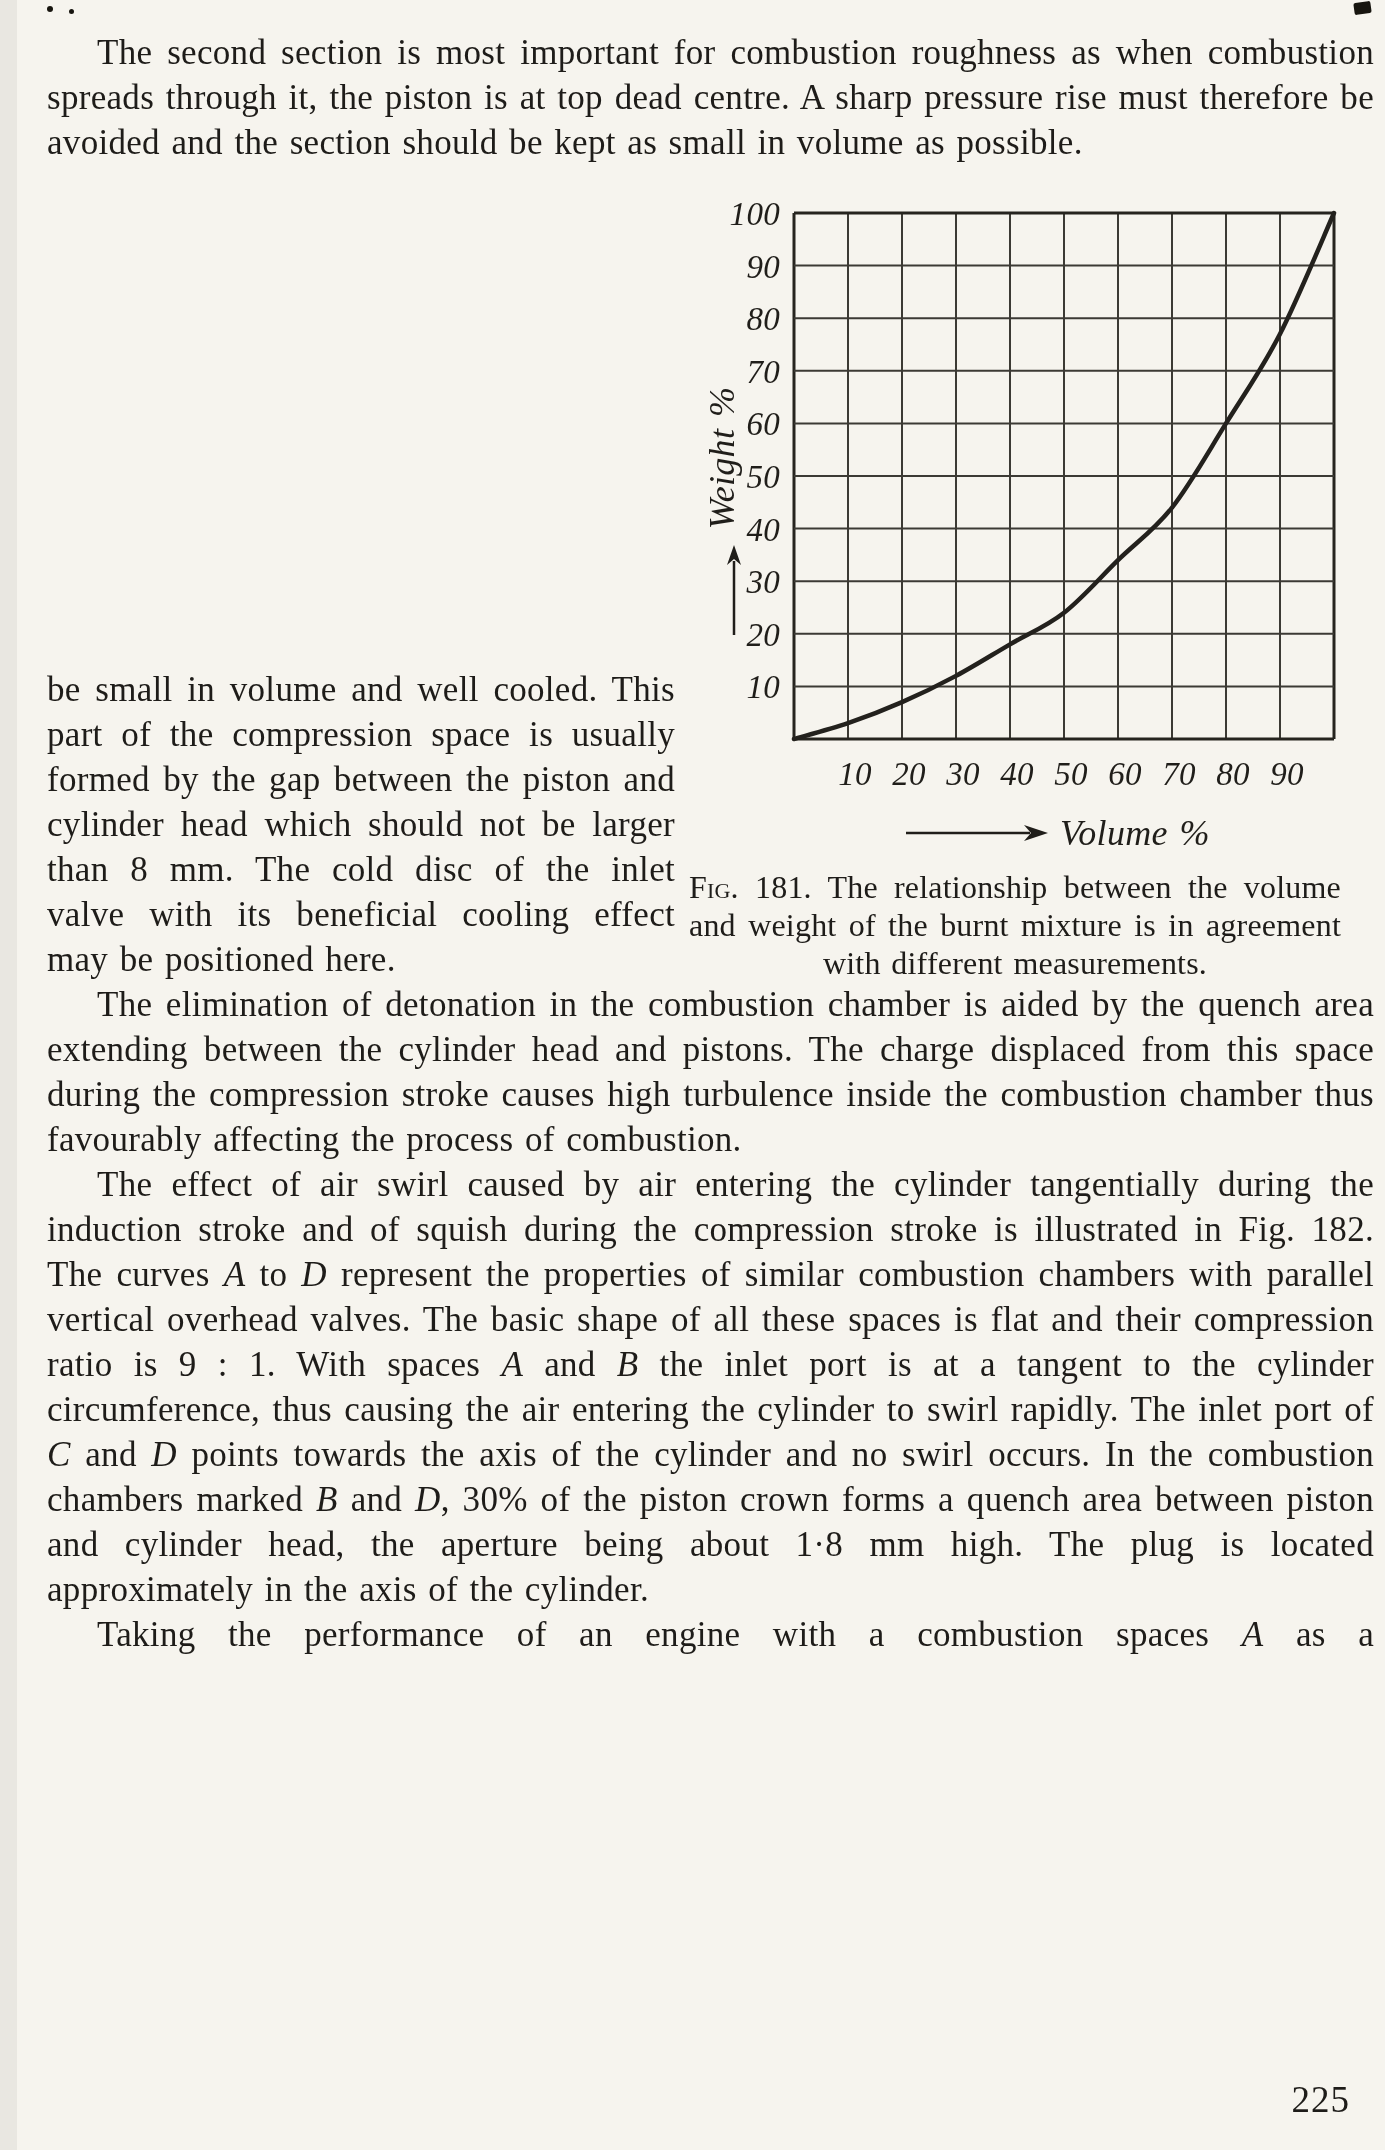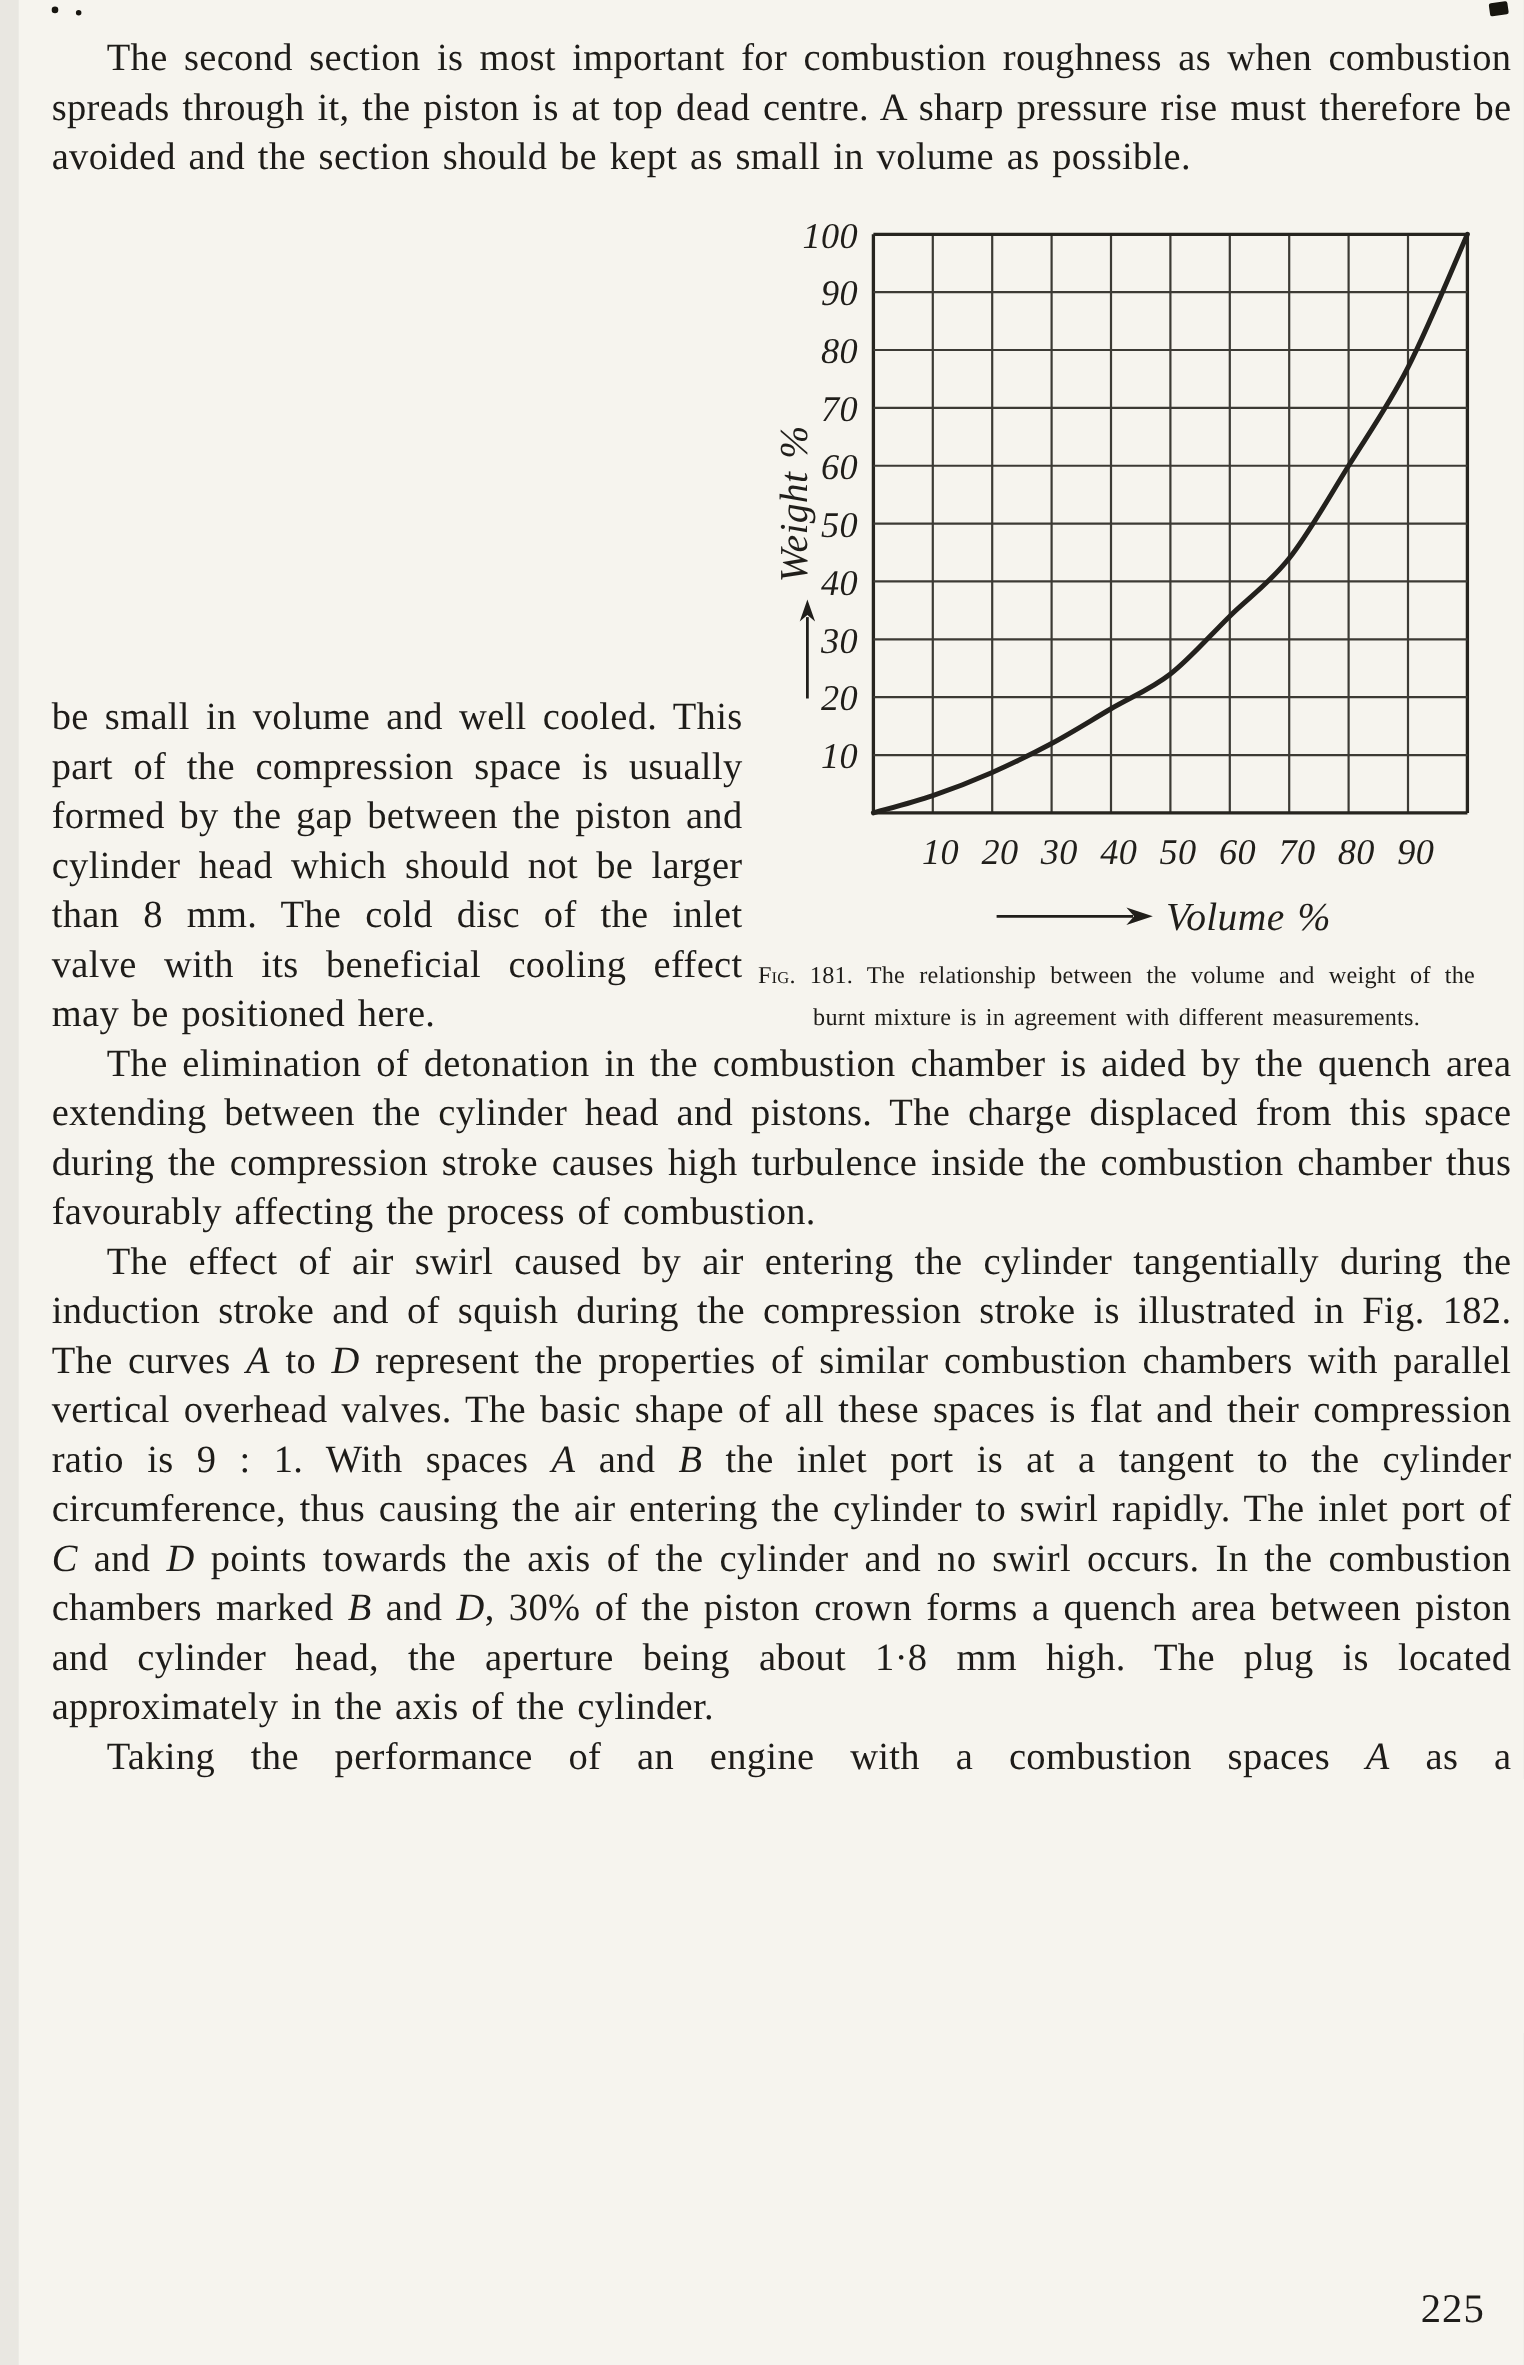--- a/index.html
+++ b/index.html
@@ -18,21 +18,21 @@
   .indent{text-indent:50px;}
   .force-just{text-align-last:justify;}
   .cols{display:flex; align-items:flex-end;}
   .col-left{width:628px;}
   .col-right{width:675px;}
   .figure svg{display:block; margin-top:17px;}
   .tick{font-size:33px; font-style:italic; fill:#201e1a;}
   .axis-label{font-size:36px; font-style:italic; fill:#201e1a;}
   .fig-caption{
     margin-top:14px; padding-left:14px; width:652px;
-    font-size:22px; line-height:38px; text-align:justify; text-align-last:center;
+    font-size:32px; line-height:38px; text-align:justify; text-align-last:center;
     letter-spacing:0.2px;
   }
   .run-i{font-style:italic;}
   .run-sc{font-variant:small-caps;}
   .page-number{
     position:absolute; top:2078px; right:52px;
     font-size:37px; letter-spacing:1px;
   }
   .speck{position:absolute; background:#17150f; border-radius:2px;}
   .speck-tr{left:1337px; top:2px; width:17px; height:12px; transform:rotate(-8deg);}

